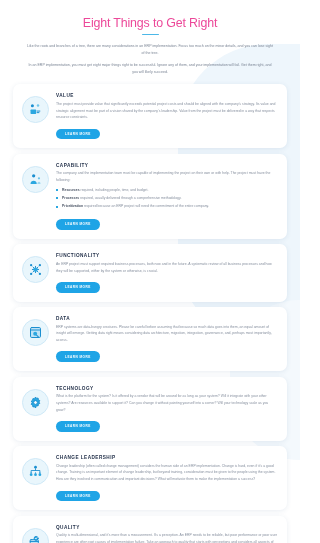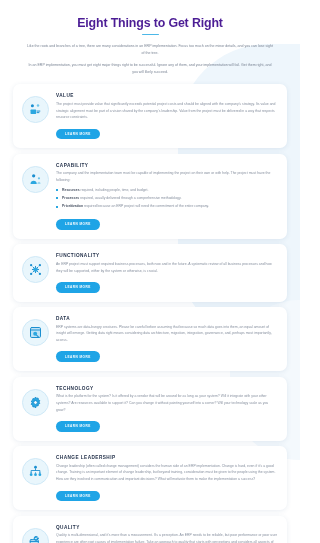--- a/index.html
+++ b/index.html
@@ -30,22 +30,22 @@
     width: 130px; height: 160px;
     background: #f4f9fd;
     border-radius: 70px 0 0 70px;
     z-index: 0;
   }
   .content { position: relative; z-index: 1; padding: 0 0 14px 0; }
 
   .page-title {
     text-align: center;
     font-size: 12.4px;
-    font-weight: bold;
-    color: #4c1d95;
+    font-weight: normal;
+    color: #ec4899;
     letter-spacing: -0.15px;
     padding-top: 16px;
   }
   .title-underline {
     width: 17px; height: 1.6px;
     background: #4cb8e8;
     margin: 3.5px auto 0 auto;
     border-radius: 1px;
   }
   .intro {

